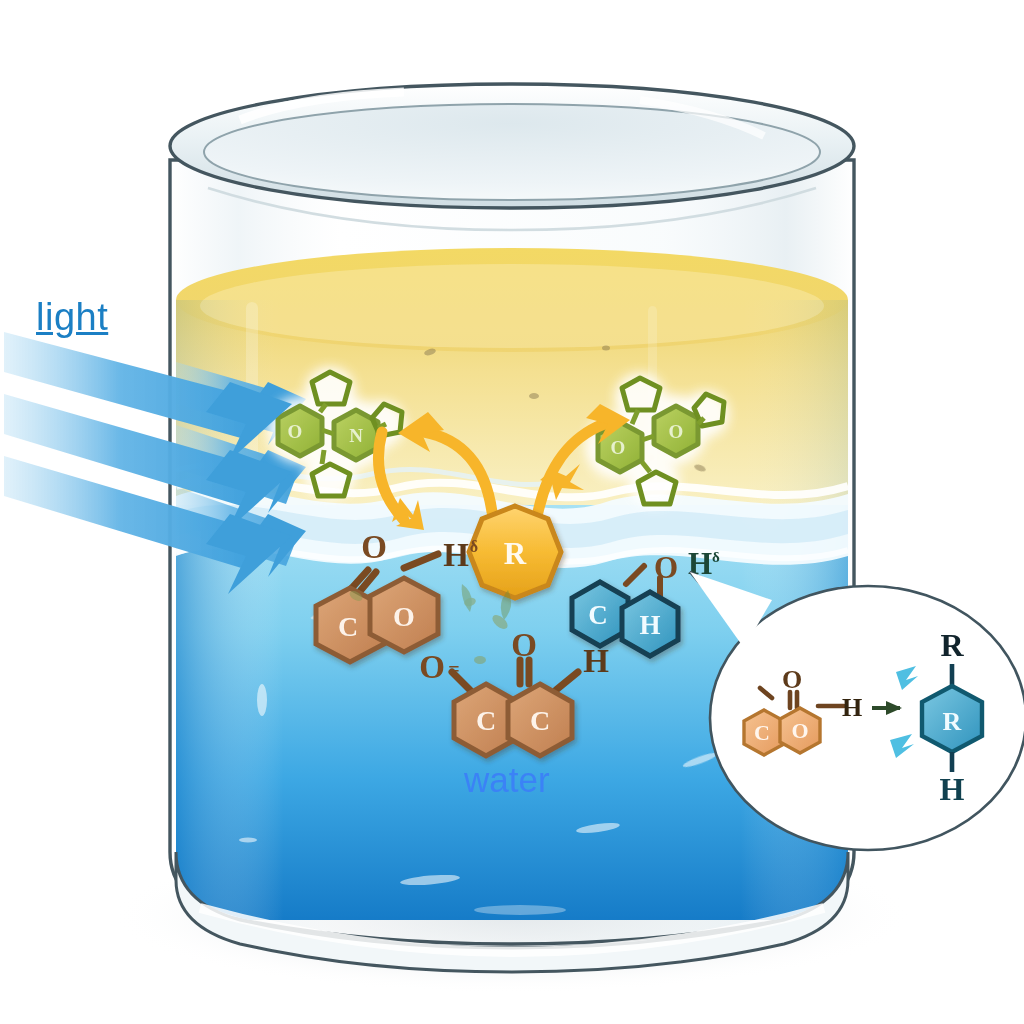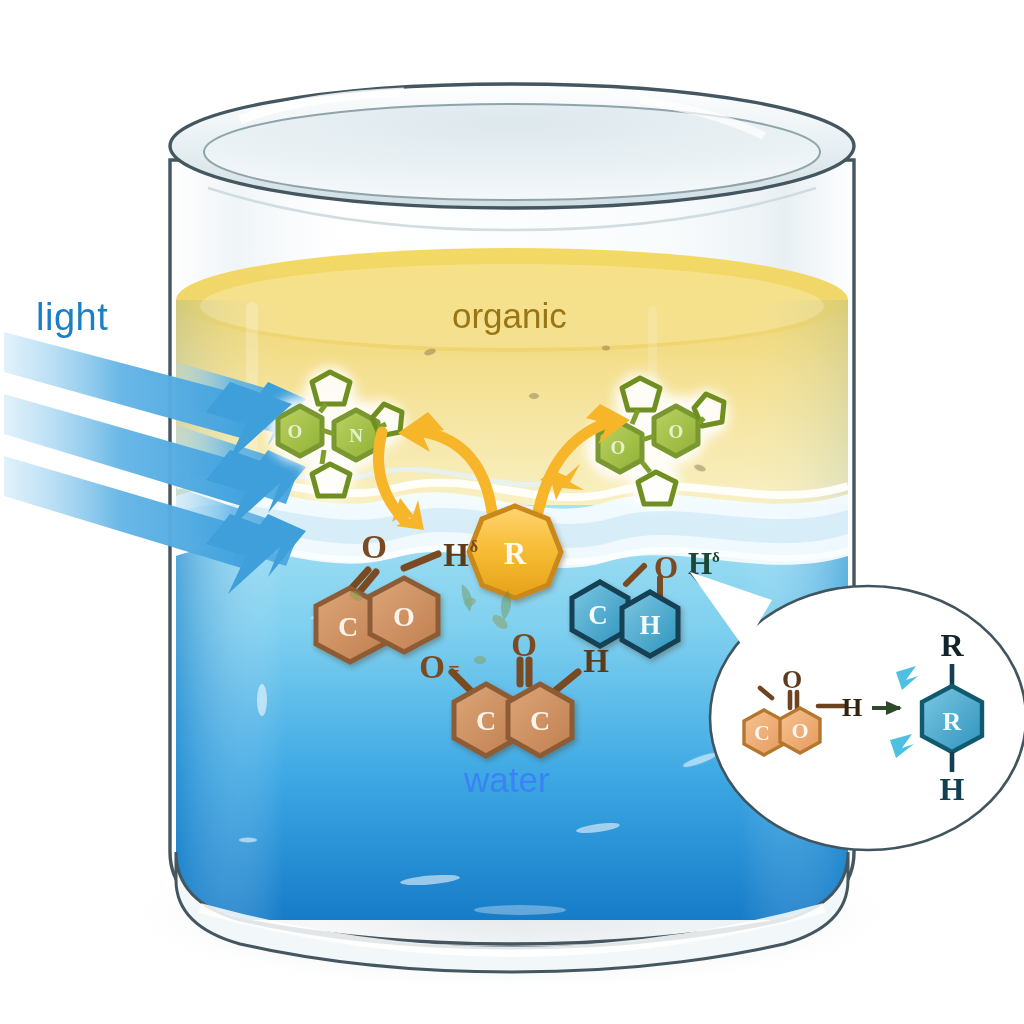--- a/index.html
+++ b/index.html
@@ -1,21 +1,21 @@
 <!DOCTYPE html>
 <html><head>
 <meta charset="utf-8">
 <style>
   html,body{margin:0;padding:0;background:#ffffff;}
   body{width:1024px;height:1024px;overflow:hidden;
        font-family:"Liberation Sans",sans-serif;}
   #stage{position:relative;width:1024px;height:1024px;background:#ffffff;}
   svg#scene{position:absolute;left:0;top:0;width:1024px;height:1024px;display:block;}
   .lbl{position:absolute;pointer-events:none;white-space:nowrap;}
-  #light-label{left:36px;top:296px;font-size:38px;color:#1b7fc4;letter-spacing:.5px;}
+  #light-label{left:36px;top:296px;font-size:38px;color:#1b7fc4;letter-spacing:.5px;text-decoration:underline;}
   #organic-label{left:452px;top:296px;font-size:35px;color:#9a7515;}
   #water-label{left:464px;top:760px;font-size:35px;color:#3b82f6;}
   .atom{font-family:"Liberation Serif",serif;font-weight:bold;}
 </style>
 </head>
 <body>
 
 <div id="stage">
 
 <svg id="scene" viewBox="0 0 1024 1024">
@@ -366,16 +366,15 @@
       <line x1="952" y1="664" x2="952" y2="686" stroke="#123f52" stroke-width="4.6"></line>
       <polygon points="952,686 982,702 982,736 952,752 922,736 922,702" fill="url(#gBlueHex)" stroke="#10596f" stroke-width="4.4"></polygon>
       <text x="952" y="730" font-size="26" fill="#f0fbff" class="atom" text-anchor="middle">R</text>
       <line x1="952" y1="752" x2="952" y2="772" stroke="#123f52" stroke-width="4.6"></line>
       <text x="952" y="800" font-size="32" fill="#11414f" class="atom" text-anchor="middle">H</text>
     </g>
   </g>
 </svg>
 
 <div class="lbl" id="light-label">light</div>
-<div class="lbl" id="organic-label">organic</div>
 <div class="lbl" id="water-label">water</div>
 
 </div>
 
 </body></html>

